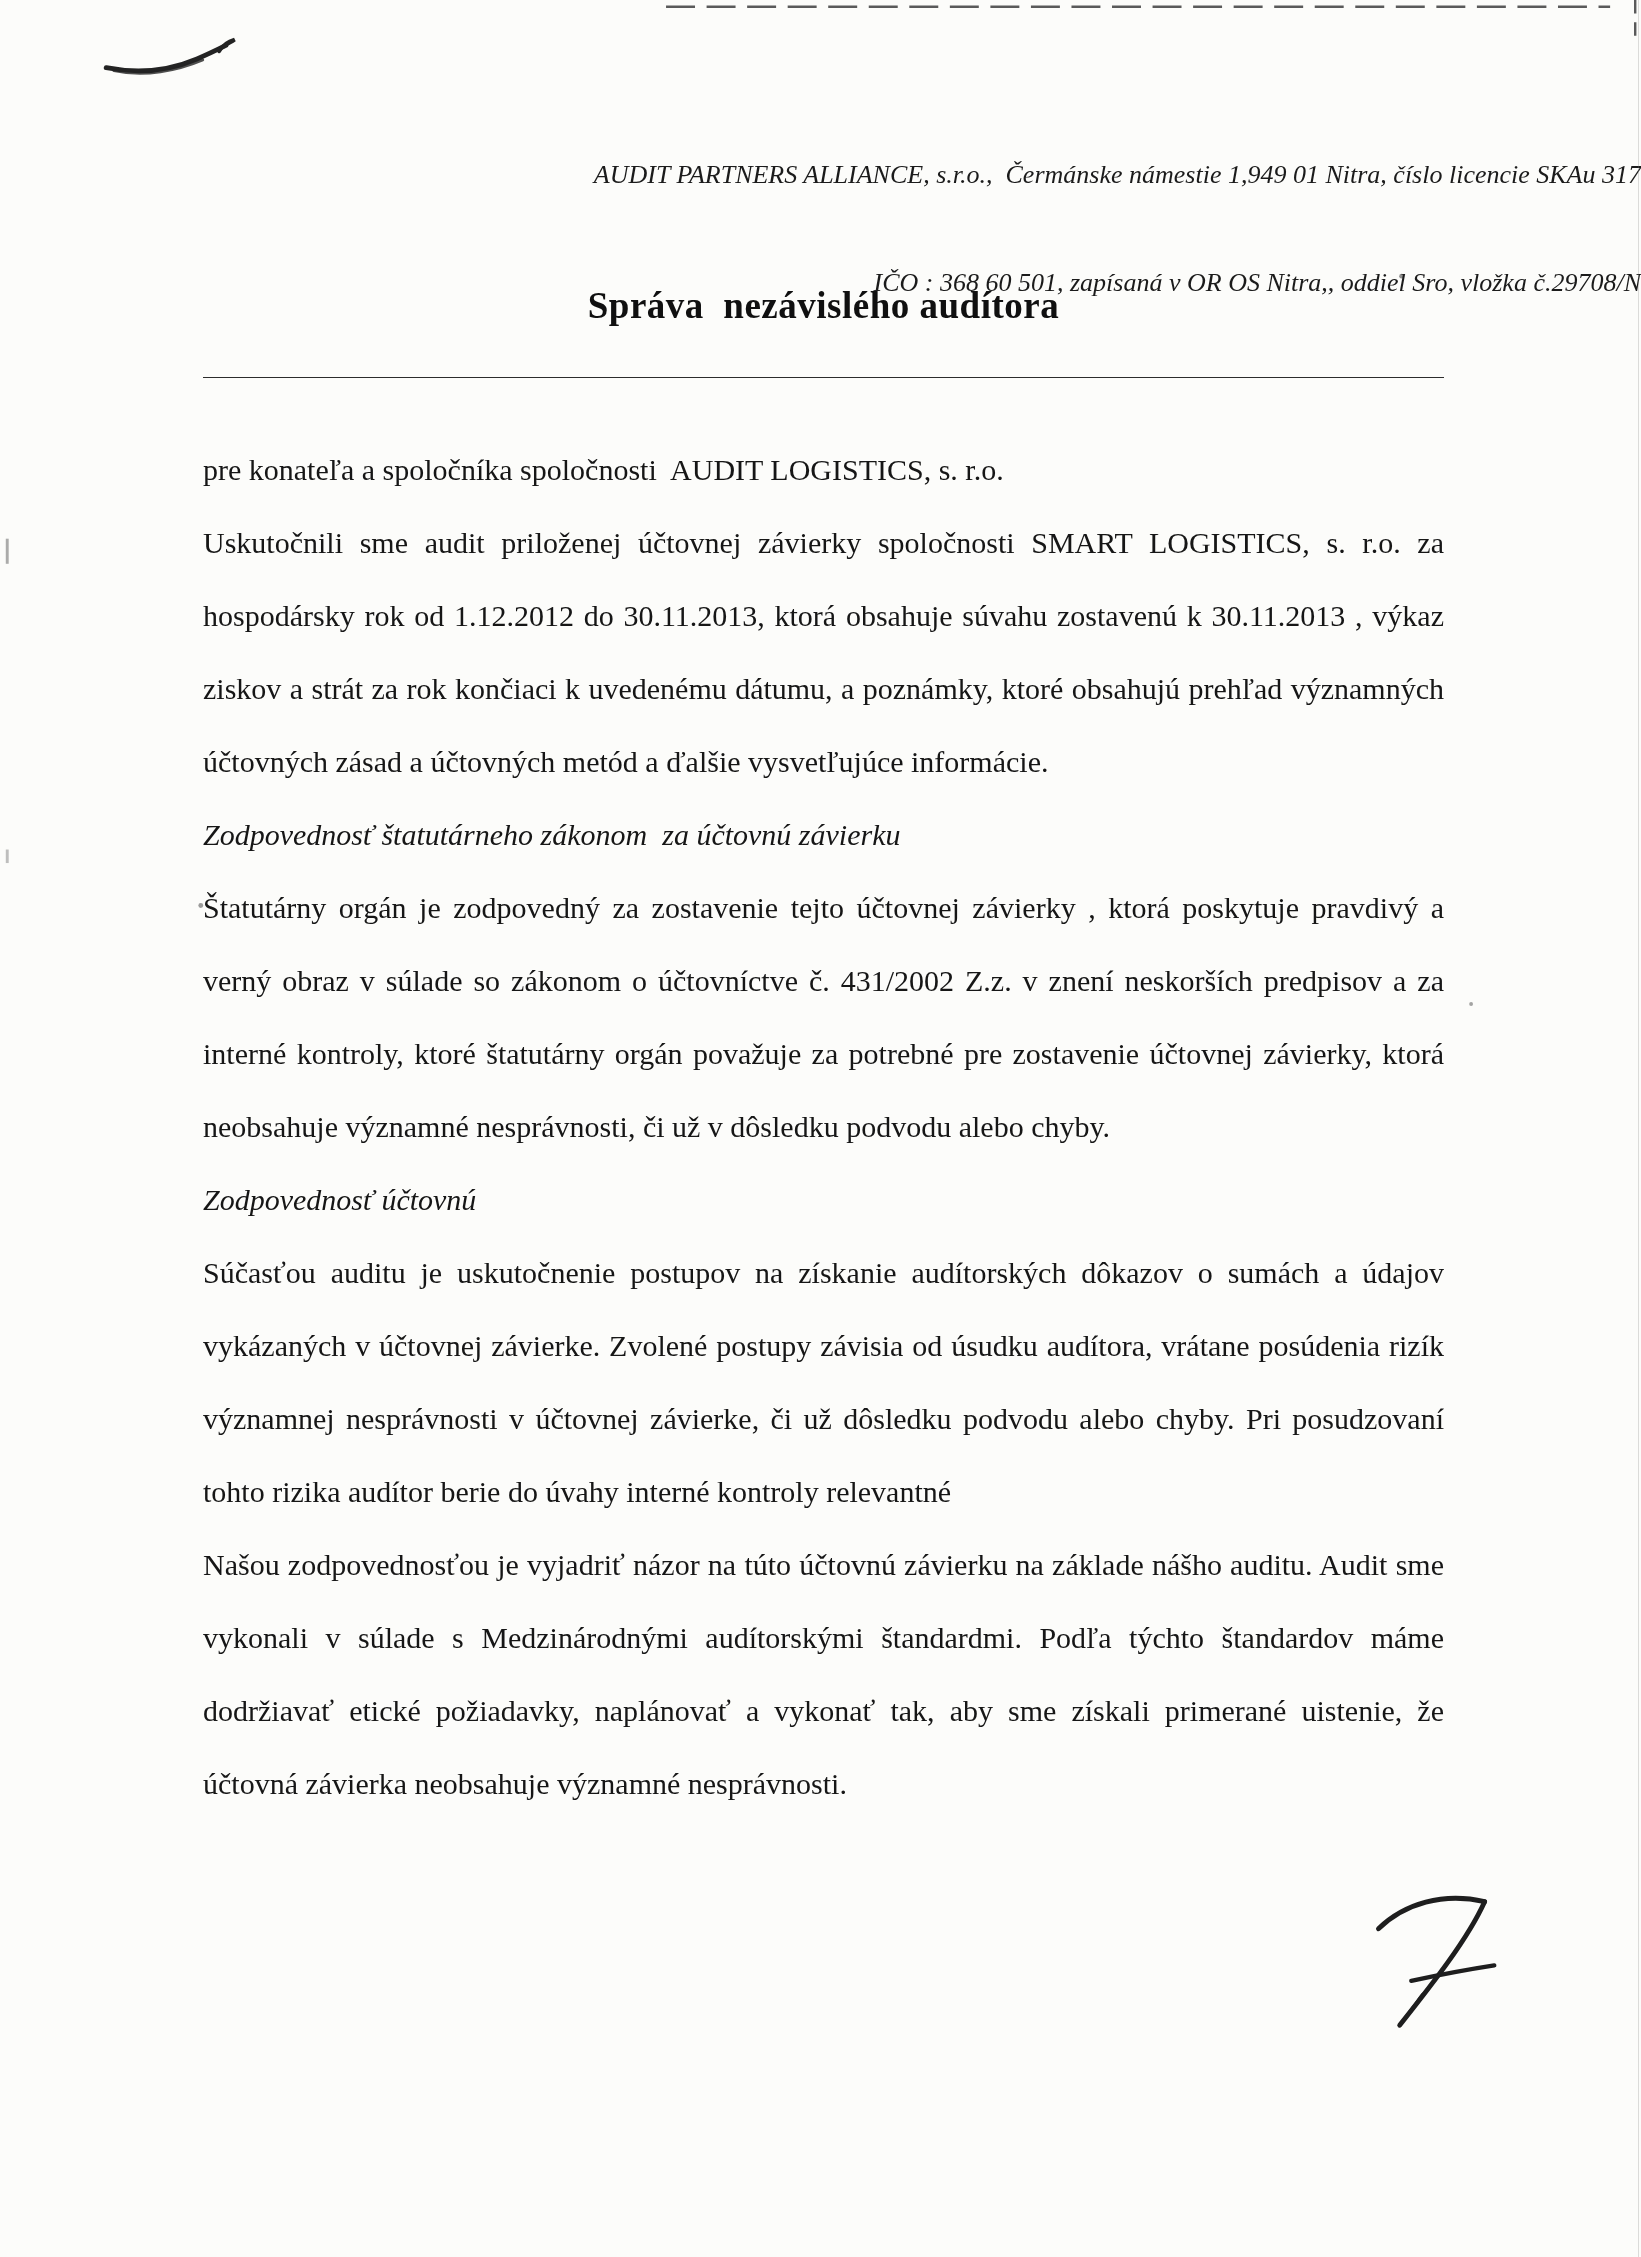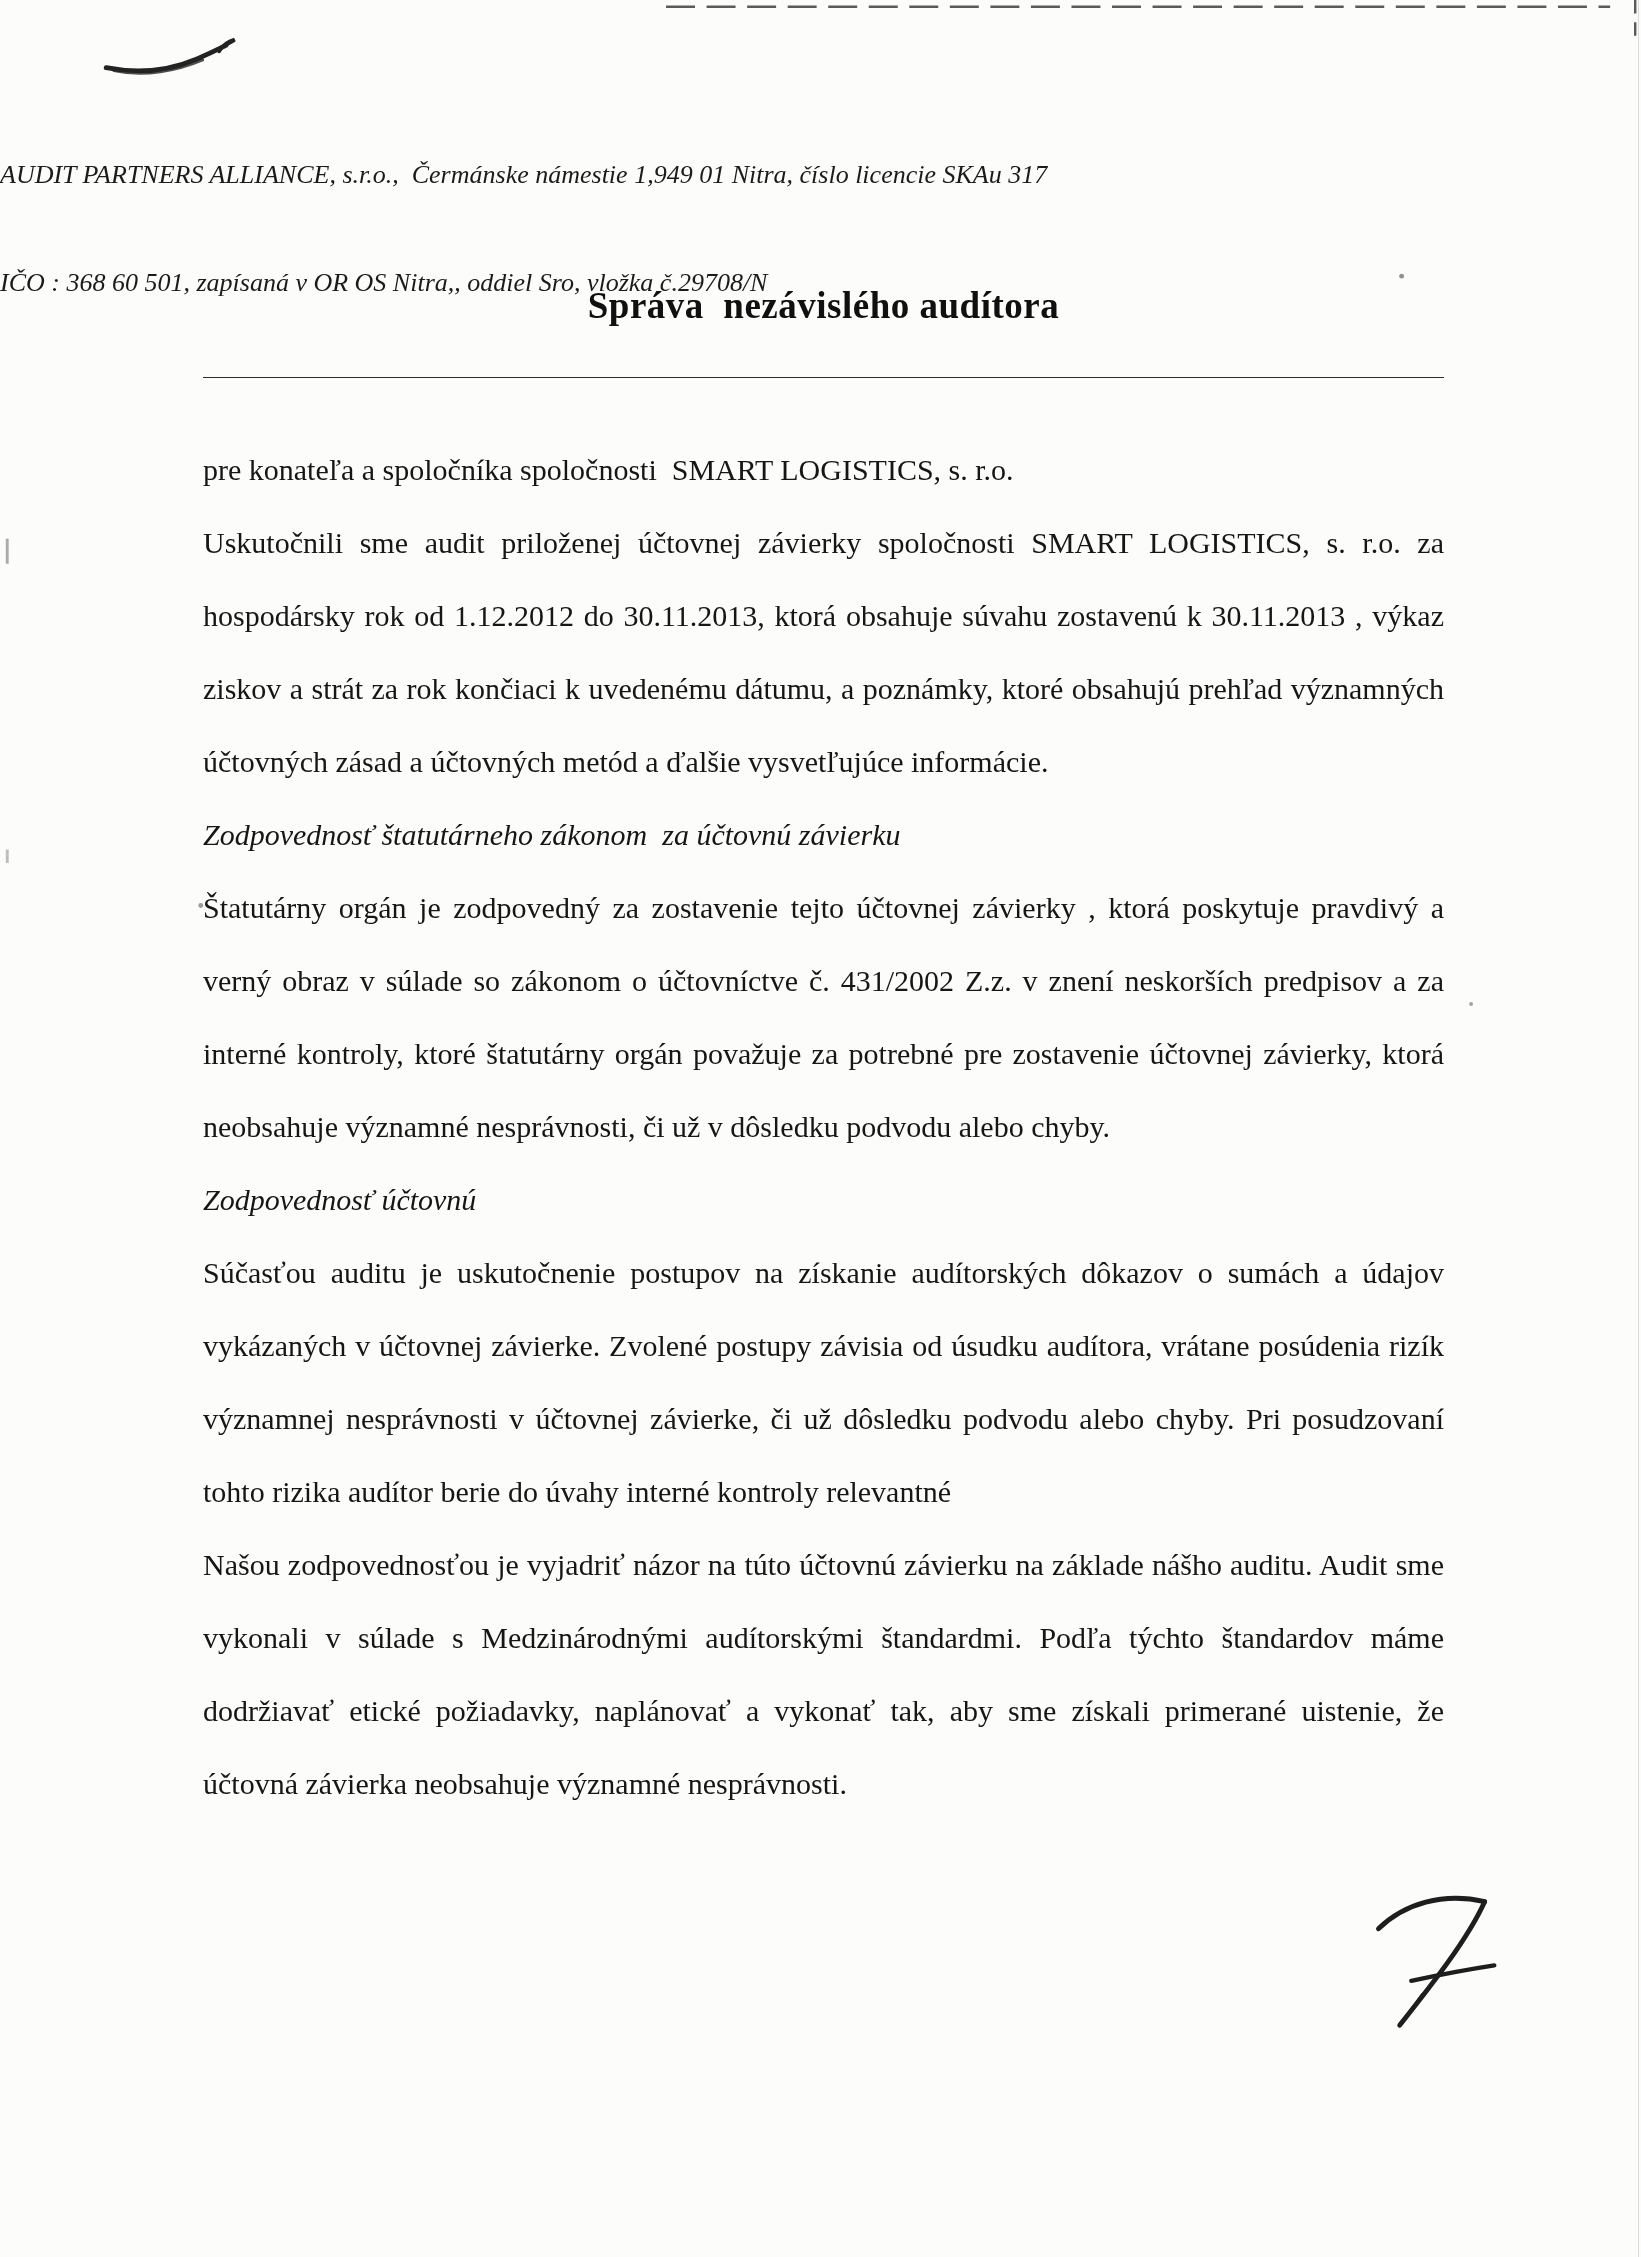--- a/index.html
+++ b/index.html
@@ -25,21 +25,21 @@
     left: 0;
     width: 1641px;
     height: 2257px;
     pointer-events: none;
   }
   .letterhead {
     position: absolute;
     top: 85px;
     left: 0;
     width: 100%;
-    text-align: left;
+    text-align: right;
     font-style: italic;
     font-size: 26px;
     line-height: 36px;
     white-space: pre-wrap;
     color: #1b1b1b;
   }
   .doc-title {
     position: absolute;
     top: 284px;
     left: 203px;
@@ -134,21 +134,21 @@
   <div class="letterhead">
     <div>AUDIT PARTNERS ALLIANCE, s.r.o.,  Čermánske námestie 1,949 01 Nitra, číslo licencie SKAu 317</div>
     <div>IČO : 368 60 501, zapísaná v OR OS Nitra,, oddiel Sro, vložka č.29708/N</div>
   </div>
 
   <h1 class="doc-title">Správa  nezávislého audítora</h1>
   <hr class="title-rule">
 
   <div class="content">
 
-    <p class="addressee">pre konateľa a spoločníka spoločnosti  SMART LOGISTICS, s. r.o.</p>
+    <p class="addressee">pre konateľa a spoločníka spoločnosti  AUDIT LOGISTICS, s. r.o.</p>
 
     <p class="body-par">Uskutočnili sme audit priloženej účtovnej závierky spoločnosti SMART LOGISTICS, s. r.o. za hospodársky rok od 1.12.2012 do 30.11.2013, ktorá obsahuje súvahu zostavenú k 30.11.2013 , výkaz ziskov a strát za rok končiaci k uvedenému dátumu, a poznámky, ktoré obsahujú prehľad významných účtovných zásad a účtovných metód a ďalšie vysvetľujúce informácie.</p>
 
     <h2 class="section-heading">Zodpovednosť štatutárneho zákonom  za účtovnú závierku</h2>
 
     <p class="body-par">Štatutárny orgán je zodpovedný za zostavenie tejto účtovnej závierky , ktorá poskytuje pravdivý a verný obraz v súlade so zákonom o účtovníctve č. 431/2002 Z.z. v znení neskorších predpisov a za interné kontroly, ktoré štatutárny orgán považuje za potrebné pre zostavenie účtovnej závierky, ktorá neobsahuje významné nesprávnosti, či už v dôsledku podvodu alebo chyby.</p>
 
     <h2 class="section-heading">Zodpovednosť účtovnú</h2>
 
     <p class="body-par">Súčasťou auditu je uskutočnenie postupov na získanie audítorských dôkazov o sumách a údajov vykázaných v účtovnej závierke. Zvolené postupy závisia od úsudku audítora, vrátane posúdenia rizík významnej nesprávnosti v účtovnej závierke, či už dôsledku podvodu alebo chyby. Pri posudzovaní tohto rizika audítor berie do úvahy interné kontroly relevantné</p>

